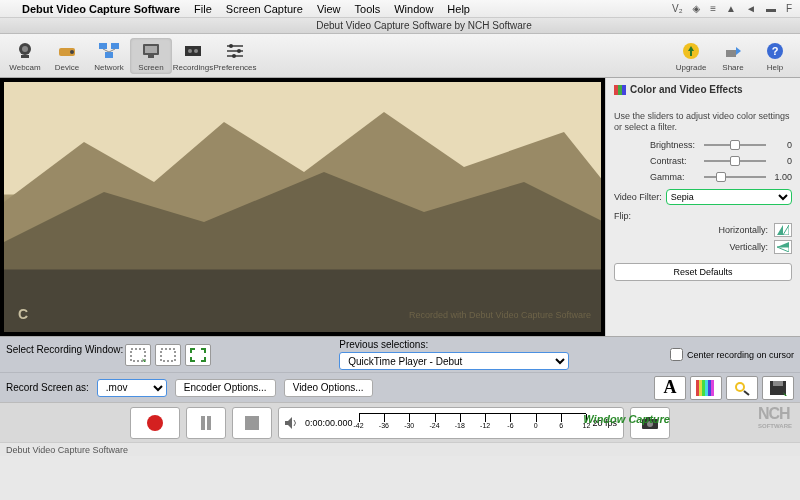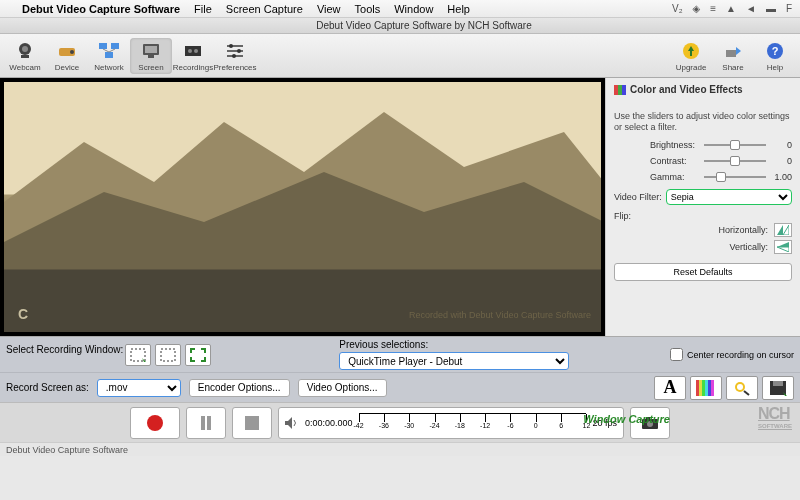--- a/index.html
+++ b/index.html
@@ -56,21 +56,21 @@
 .band2 .right-btns .sq-btn { width:32px; height:24px; }
 
 .band3 { height:40px; background:#d9d9d9; display:flex; align-items:center; padding:0 130px 0 130px; gap:6px; border-top:1px solid #bbb; position:relative; }
 .rec-btn { width:50px; height:32px; background:#fff; border:1px solid #aaa; border-radius:3px; display:flex; align-items:center; justify-content:center; cursor:pointer; }
 .rec-btn.small { width:40px; }
 .timeline { flex:1; height:32px; background:#fff; border:1px solid #aaa; border-radius:3px; display:flex; align-items:center; padding:0 6px; gap:6px; font-size:9px; }
 .timeline .ruler { flex:1; height:20px; position:relative; border-top:1px solid #000; }
 .timeline .ruler .tick { position:absolute; top:0; width:1px; height:8px; background:#000; }
 .timeline .ruler .lbl { position:absolute; top:8px; font-size:7px; transform:translateX(-50%); }
 .cap-label { position:absolute; right:130px; top:10px; font-size:11px; font-weight:700; color:#2a8a2a;font-style:italic; }
-.nch-logo { position:absolute; right:8px; top:2px; font-size:16px; font-weight:700; color:#aaa; letter-spacing:-1px;text-decoration:underline; }
+.nch-logo { position:absolute; right:8px; top:2px; font-size:16px; font-weight:700; color:#aaa; letter-spacing:-1px; }
 .nch-logo small { font-size:6px; display:block; letter-spacing:0; }
 
 .statusbar { height:14px; background:#e6e6e6; border-top:1px solid #ccc; font-size:9px; color:#555; padding:0 6px; line-height:14px; }
 
 
 svg { display:block; }
 </style>
 </head>
 <body>
 
@@ -298,21 +298,21 @@
     <select><option>QuickTime Player - Debut</option></select>
   </div>
   <label class="center-check">
     <input type="checkbox" style="">
     <span>Center recording on cursor</span>
   </label>
 </div>
 
 <div class="band2">
   <span>Record Screen as:</span>
-  <select style="width:84px"><option>.mov</option></select>
+  <select style="width:70px"><option>.mov</option></select>
   <button class="txt-btn">Encoder Options...</button>
   <button class="txt-btn">Video Options...</button>
   <div class="right-btns">
     <div class="sq-btn">
         <span style="font-family:serif;font-size:18px;font-weight:bold">A</span>
       </div>
     <div class="sq-btn">
         <svg width="20" height="16">
           <rect width="3" height="16" fill="#d44"></rect>
           <rect x="3" width="3" height="16" fill="#dd4"></rect>

